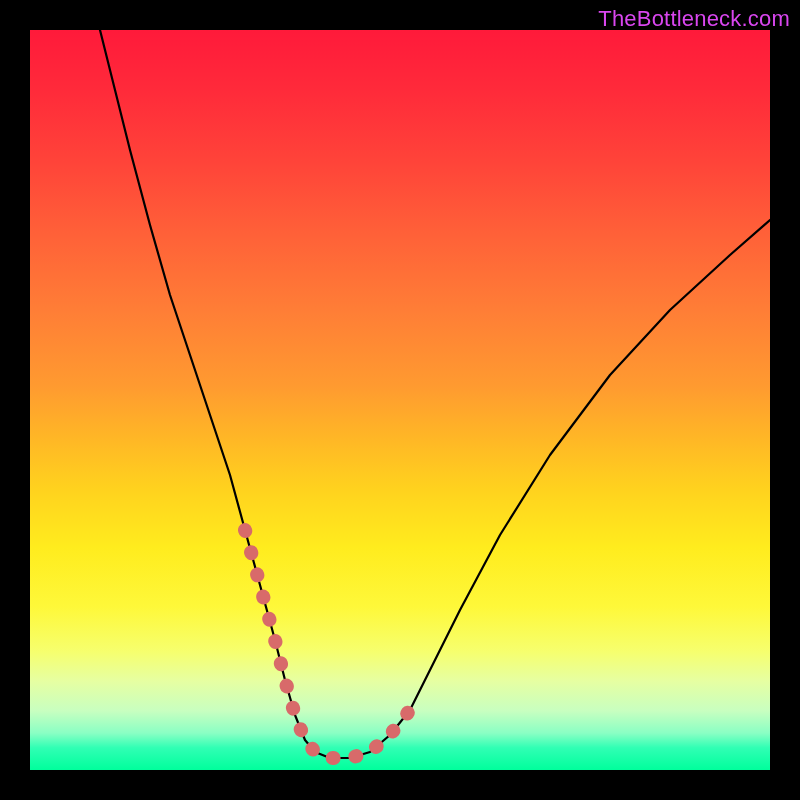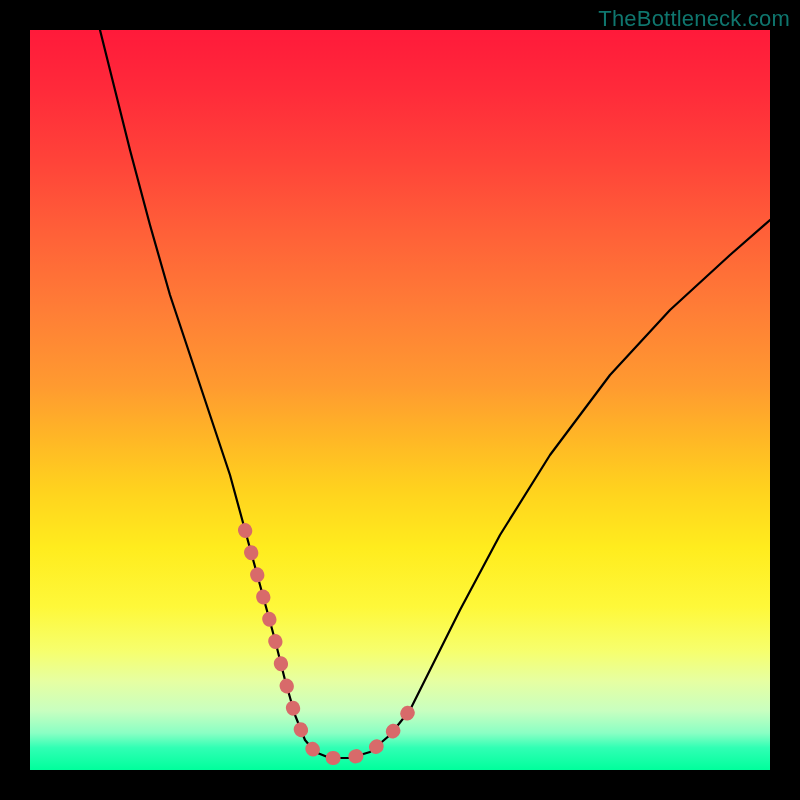--- a/index.html
+++ b/index.html
@@ -33,21 +33,21 @@
       #c8ffc0 92%,
       #8affc4 95%,
       #30ffb4 97%,
       #00ff9c 100%
     );
   }
   .watermark {
     position: absolute;
     top: 6px;
     right: 10px;
-    color: #0f766e;
+    color: #d946ef;
     font-size: 22px;
     font-weight: 500;
     letter-spacing: 0.2px;
   }
   svg.curve {
     position: absolute;
     left: 0;
     top: 0;
     width: 740px;
     height: 740px;

